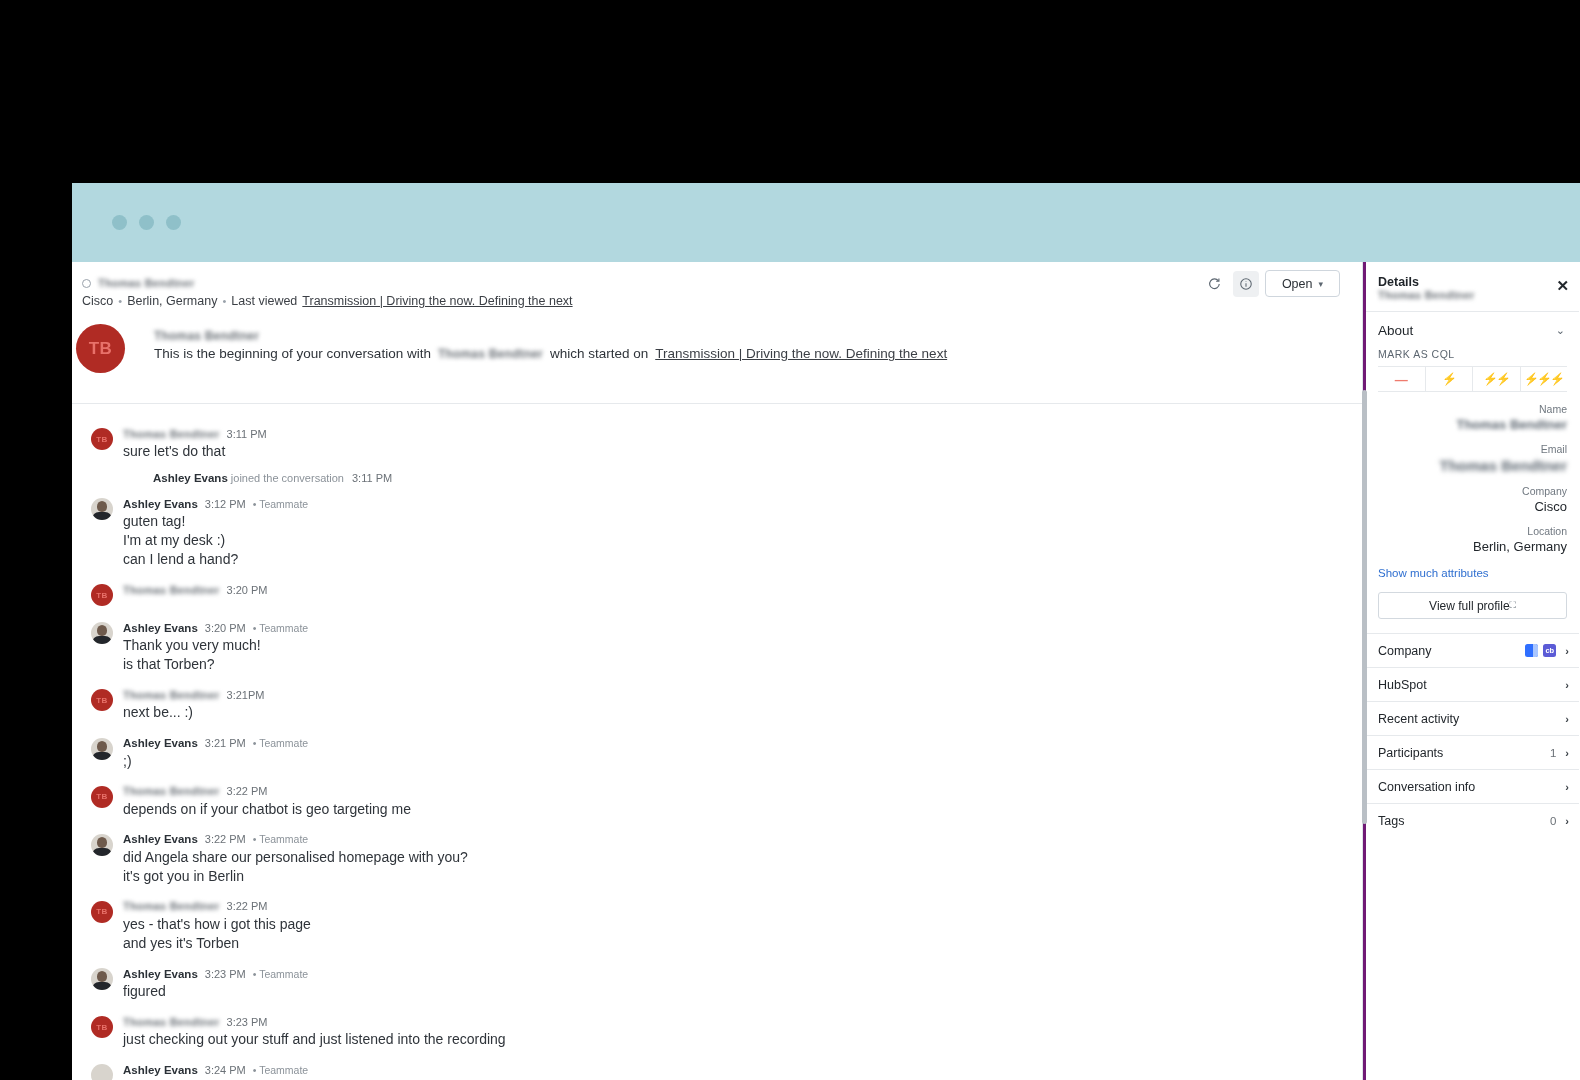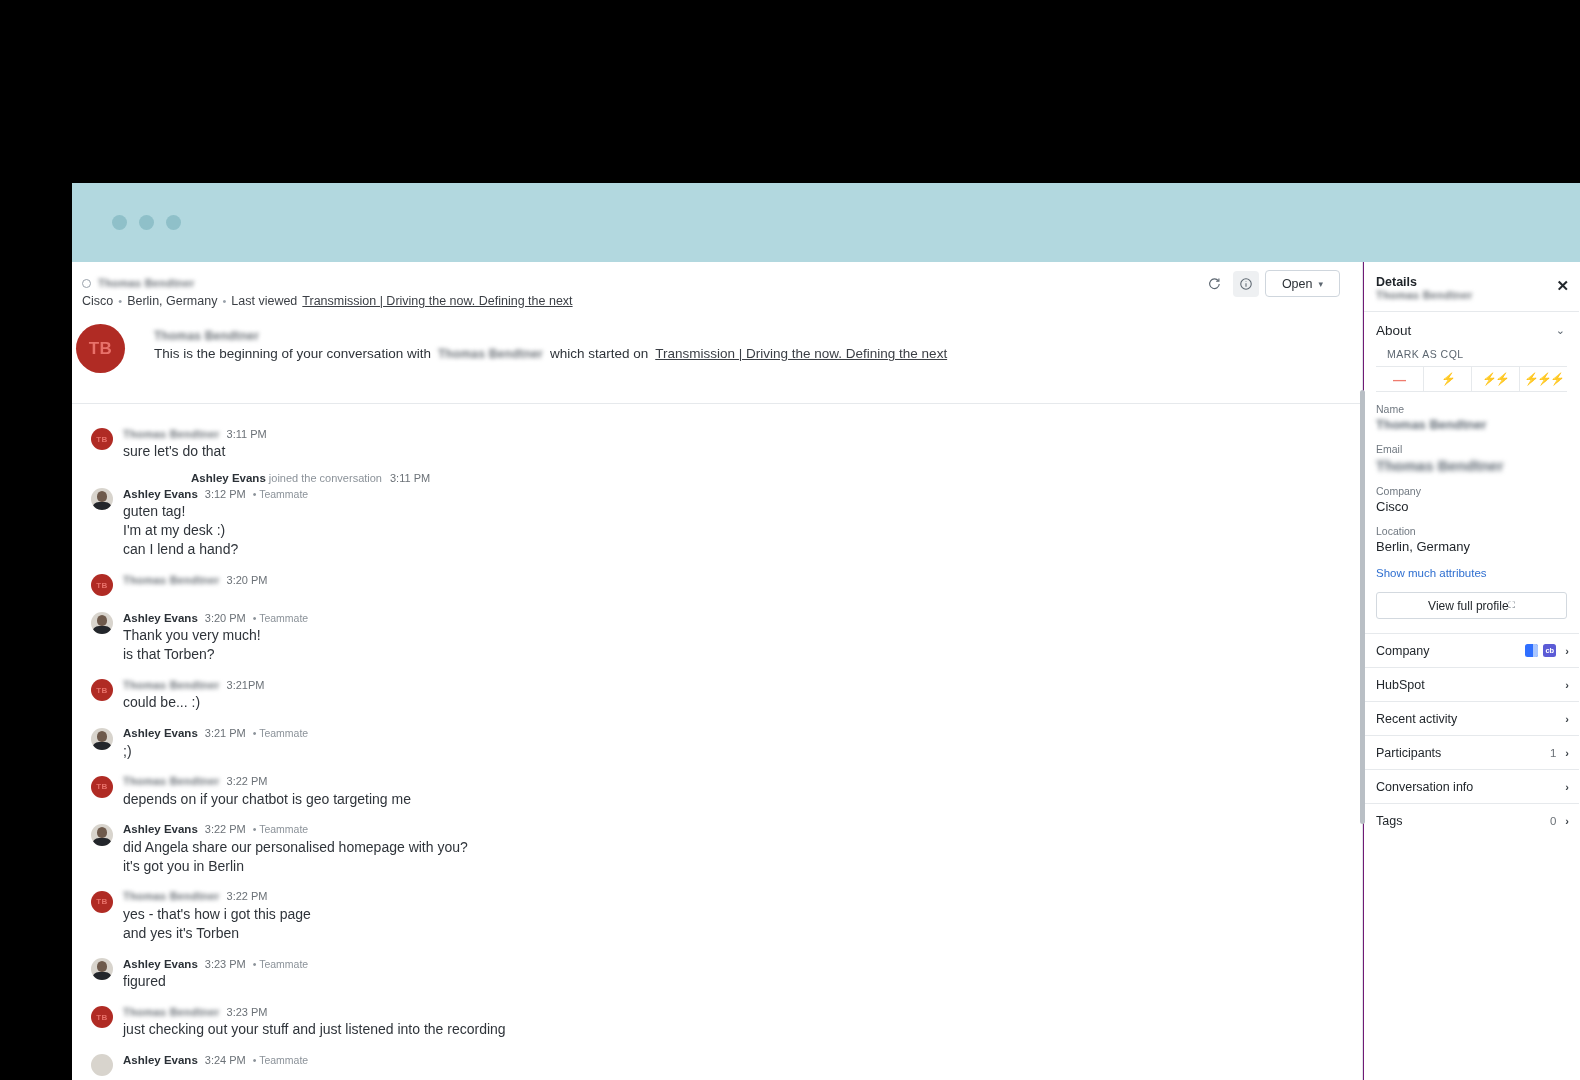--- a/index.html
+++ b/index.html
@@ -124,30 +124,30 @@
   .msg-main { flex:1; padding-left:1px; }
   .msg-meta { display:flex; align-items:center; gap:7px; height:15px; }
   .msg-author { font-size:11.5px; font-weight:700; color:#2b3137; }
   .msg-time { font-size:11px; color:#6b7177; }
   .msg-role { font-size:10.5px; color:#8b9299; }
   .msg-line {
     font-size:14px; color:#2f343a; line-height:1.22;
     margin-top:2px;
   }
   .sysmsg {
-    padding-left:119px; margin-bottom:2px; margin-top:-2px;
+    padding-left:81px; margin-bottom:12px; margin-top:-2px;
     font-size:11px; color:#8b9299;
   }
   .sysmsg b { color:#2b3137; font-weight:700; font-size:11.5px; }
   .sysmsg .t { margin-left:8px; color:#6b7177; }
 
   
   #details {
     width:216px; height:100%; background:#fff;
-    position:relative; border-left:1px solid #701a75;
+    position:relative; border-left:3px solid #701a75;
   }
   #side-scroll {
     position:absolute; left:-4px; top:128px;
     width:5px; height:434px; border-radius:3px; background:#b9bfc5;
   }
   .det-head {
     padding:13px 14px 10px 12px; position:relative;
     border-bottom:1px solid #e6e9ec;
   }
   .det-title { font-size:12.5px; font-weight:700; color:#1f2429; }
@@ -158,35 +158,35 @@
   }
   .about-row {
     display:flex; align-items:center; justify-content:space-between;
     padding:11px 14px 10px 12px;
   }
   .about-row .t { font-size:13.5px; color:#1f2429; }
   .about-row .c { font-size:11px; color:#5c6670; }
 
   .cql-label {
     font-size:10.5px; color:#5c6670; letter-spacing:.5px;
-    padding:0 12px 6px 23px;
+    padding:0 12px 6px 12px;
   }
   .cql-grid {
     display:flex; border-top:1px solid #e6e9ec; border-bottom:1px solid #e6e9ec;
     margin:0 12px 0 12px;
   }
   .cql-cell {
     flex:1; height:24px; display:flex; align-items:center; justify-content:center;
     border-right:1px solid #e6e9ec; cursor:pointer;
     font-size:12px; color:#f5b945; letter-spacing:-2px;
   }
   .cql-cell:last-child { border-right:none; }
   .cql-cell.none { color:#ef7b6e; letter-spacing:normal; font-size:13px; font-weight:700; }
 
-  .attr { padding:0 12px; margin-top:11px; }
+  .attr { padding:0 12px; margin-top:11px;text-align:right; }
   .attr-label { font-size:10.5px; color:#707880; margin-bottom:2px; }
   .attr-val { font-size:13px; color:#22272c; }
   .attr-val.blur { filter:blur(2.3px); color:#5c6670; font-weight:600; }
   .attr-val.blur.big { font-size:15px; filter:blur(2.6px); }
   .show-more {
     padding:0 12px; margin-top:13px;
     font-size:11.5px; color:#2f6fd0; cursor:pointer;
   }
   .profile-btn {
     margin:13px 12px 0 12px; height:27px;
@@ -341,21 +341,21 @@
           </div>
           <div class="msg">
             <div class="av-wrap">
               <div class="avatar-sm">TB</div>
             </div>
             <div class="msg-main">
               <div class="msg-meta">
                 <span class="blur-name">Thomas Bendtner</span>
                 <span class="msg-time">3:21PM</span>
               </div>
-              <div class="msg-line">could be... :)</div>
+              <div class="msg-line">next be... :)</div>
             </div>
           </div>
           <div class="msg">
             <div class="av-wrap">
               <div class="avatar-photo">
                 <span class="ph-head"></span>
                 <span class="ph-body"></span>
               </div>
             </div>
             <div class="msg-main">

